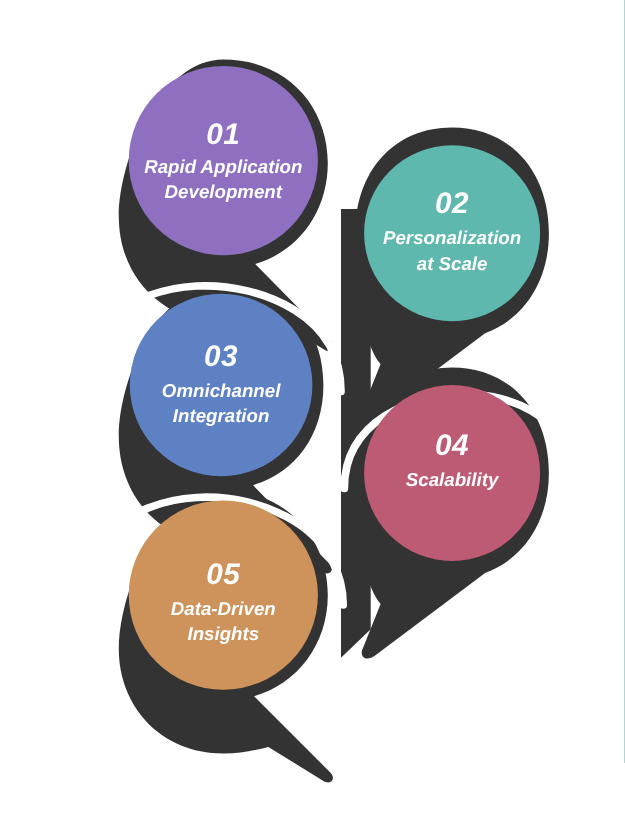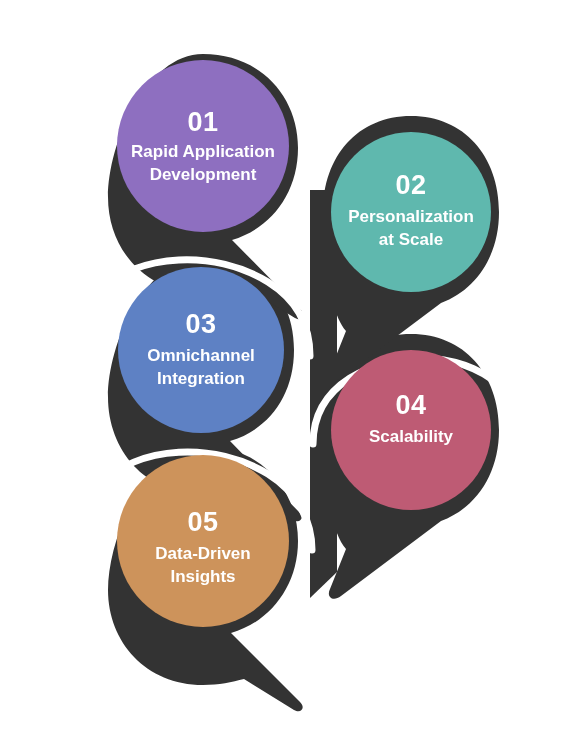--- a/index.html
+++ b/index.html
@@ -11,20 +11,21 @@
     width: 568px;
     height: 753px;
     overflow: hidden;
     font-family: "Liberation Sans", sans-serif;
   }
   #infographic-root {
     position: relative;
     width: 568px;
     height: 753px;
     background: #0f766e;
+    font-style: italic;
   }
   #infographic-svg {
     position: absolute;
     left: 0;
     top: 0;
     width: 568px;
     height: 753px;
     display: block;
   }
   .node-number {

